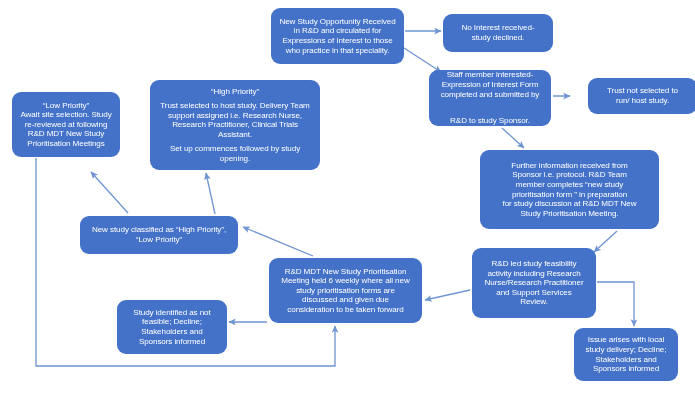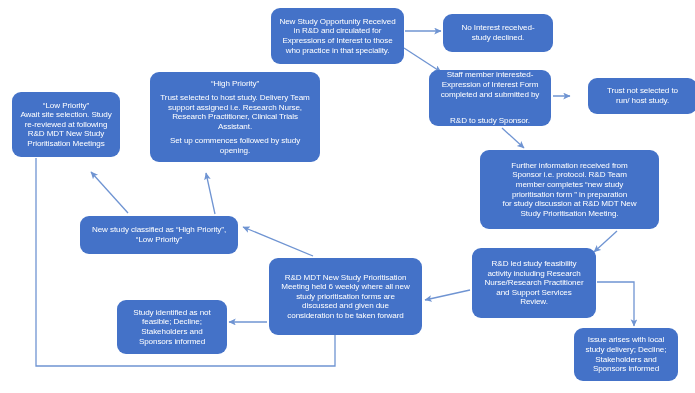--- a/index.html
+++ b/index.html
@@ -48,24 +48,24 @@
   .node p + p {
     margin-top: 5px;
   }
   .n-new-study      { left: 271px; top: 8px;   width: 133px; height: 56px; font-size: 8.1px; }
   .n-no-interest    { left: 443px; top: 14px;  width: 110px; height: 38px; font-size: 8.1px; }
   .n-staff-member   { left: 429px; top: 70px;  width: 122px; height: 56px; font-size: 8.1px; }
   .n-trust-not-sel  { left: 588px; top: 78px;  width: 109px; height: 36px; font-size: 8.1px; }
   .n-further-info   { left: 480px; top: 150px; width: 179px; height: 79px; font-size: 8.1px; }
   .n-feasibility    { left: 472px; top: 248px; width: 124px; height: 70px; font-size: 8.1px; }
   .n-issue-arises   { left: 574px; top: 328px; width: 104px; height: 53px; font-size: 8.1px; }
-  .n-mdt-meeting    { left: 269px; top: 258px; width: 153px; height: 77px; font-size: 8.1px; }
+  .n-mdt-meeting    { left: 269px; top: 258px; width: 153px; height: 65px; font-size: 8.1px; }
   .n-not-feasible   { left: 117px; top: 300px; width: 110px; height: 54px; font-size: 8.1px; }
   .n-classified     { left: 80px;  top: 216px; width: 158px; height: 38px; font-size: 8.1px; }
-  .n-high-priority  { left: 150px; top: 72px;  width: 170px; height: 90px; font-size: 8.1px; }
+  .n-high-priority  { left: 150px; top: 80px;  width: 170px; height: 90px; font-size: 8.1px; }
   .n-low-priority   { left: 12px;  top: 92px;  width: 108px; height: 65px; font-size: 8.1px; }
 </style>
 </head>
 <body>
 
 <div id="canvas">
 
   <svg id="arrow-layer" viewBox="0 0 695 393" width="695" height="393">
     <defs>
       <marker id="ah" markerWidth="7" markerHeight="7" refX="5.2" refY="2.6" orient="auto" markerUnits="strokeWidth">

